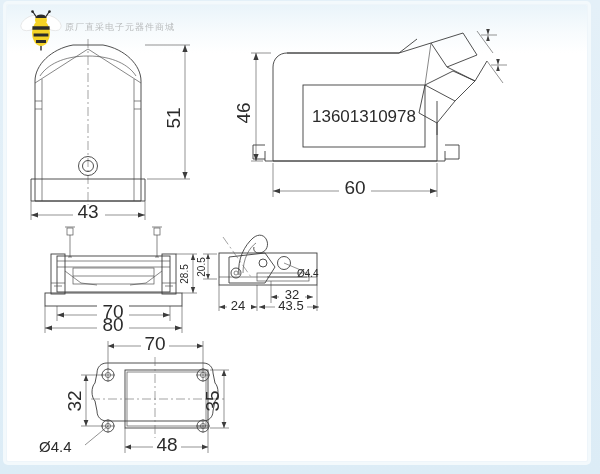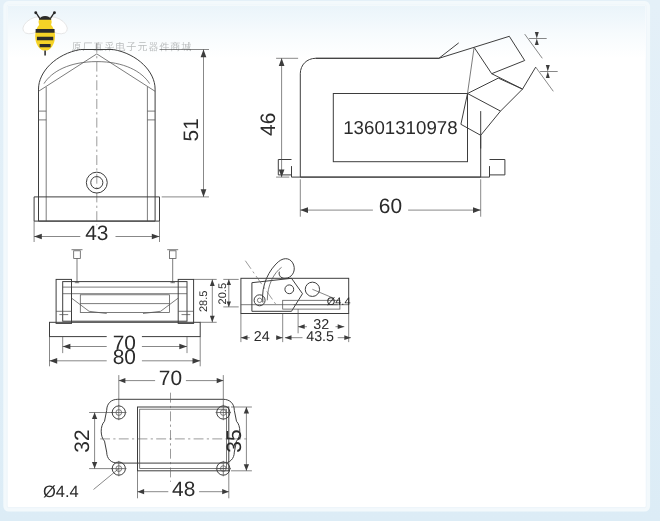--- a/index.html
+++ b/index.html
@@ -28,21 +28,21 @@
   }
   .bee{position:absolute;left:10px;top:4px;width:48px;height:42px;}
   .brand{
     position:absolute;left:56px;top:4px;
     font-family:"Liberation Serif", serif;
     font-size:27px;font-weight:bold;color:#5a5a5a;
     letter-spacing:2px;
     white-space:nowrap;
   }
   .brand-sub{
-    position:absolute;left:58px;top:31px;
+    position:absolute;left:58px;top:16px;
     font-size:9px;color:#b9bcbd;letter-spacing:1px;white-space:nowrap;
   }
   
   #canvas{position:absolute;left:0;top:0;width:580px;height:456px;}
   svg{display:block;}
   text{
     font-family:"Liberation Sans", sans-serif;
     fill:#2b2b2b;
   }
   .dim{font-size:13px;}

